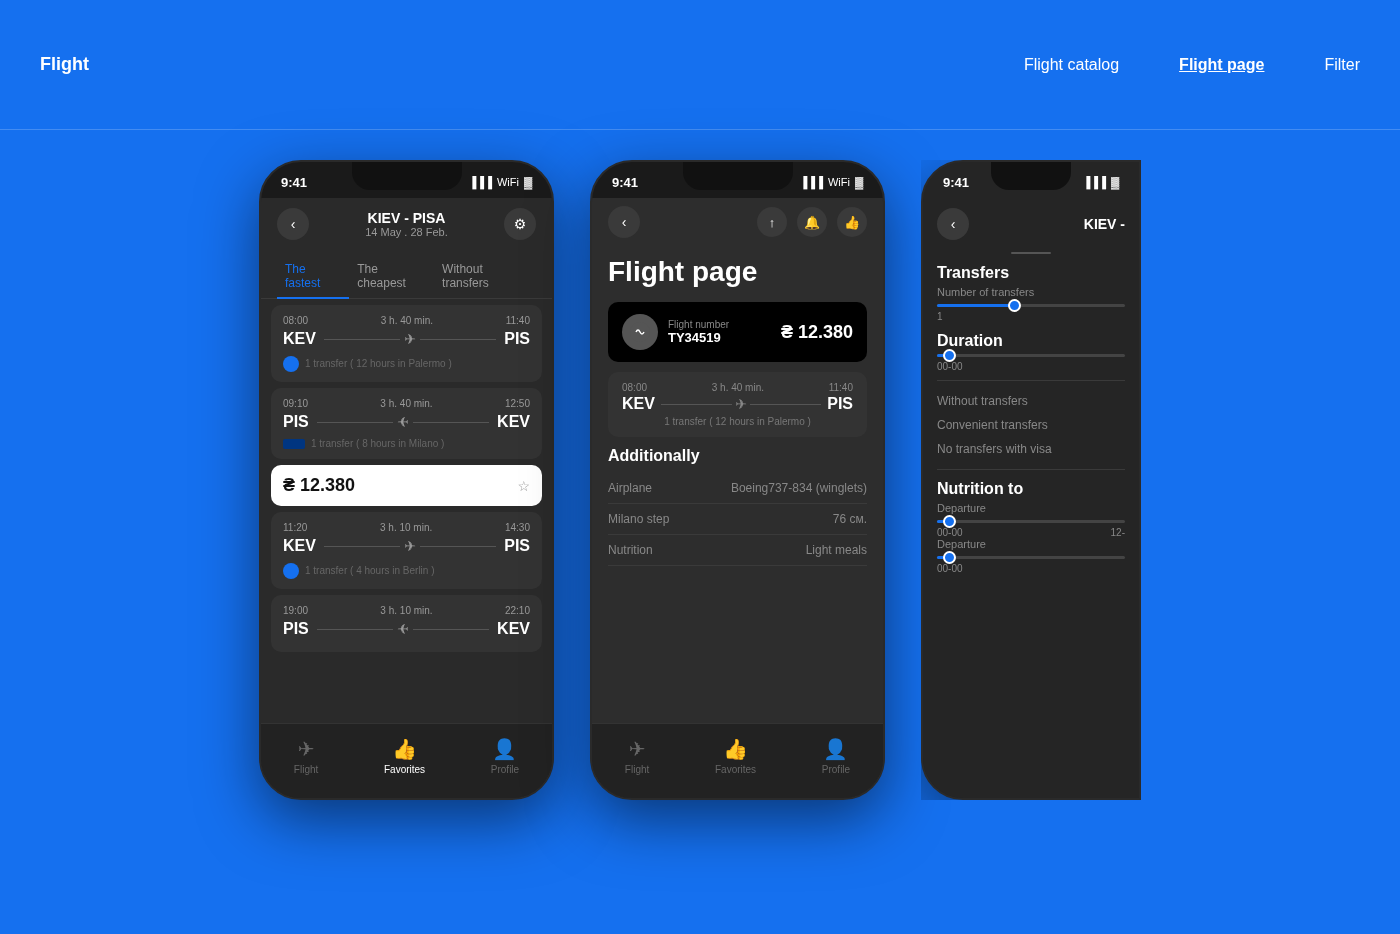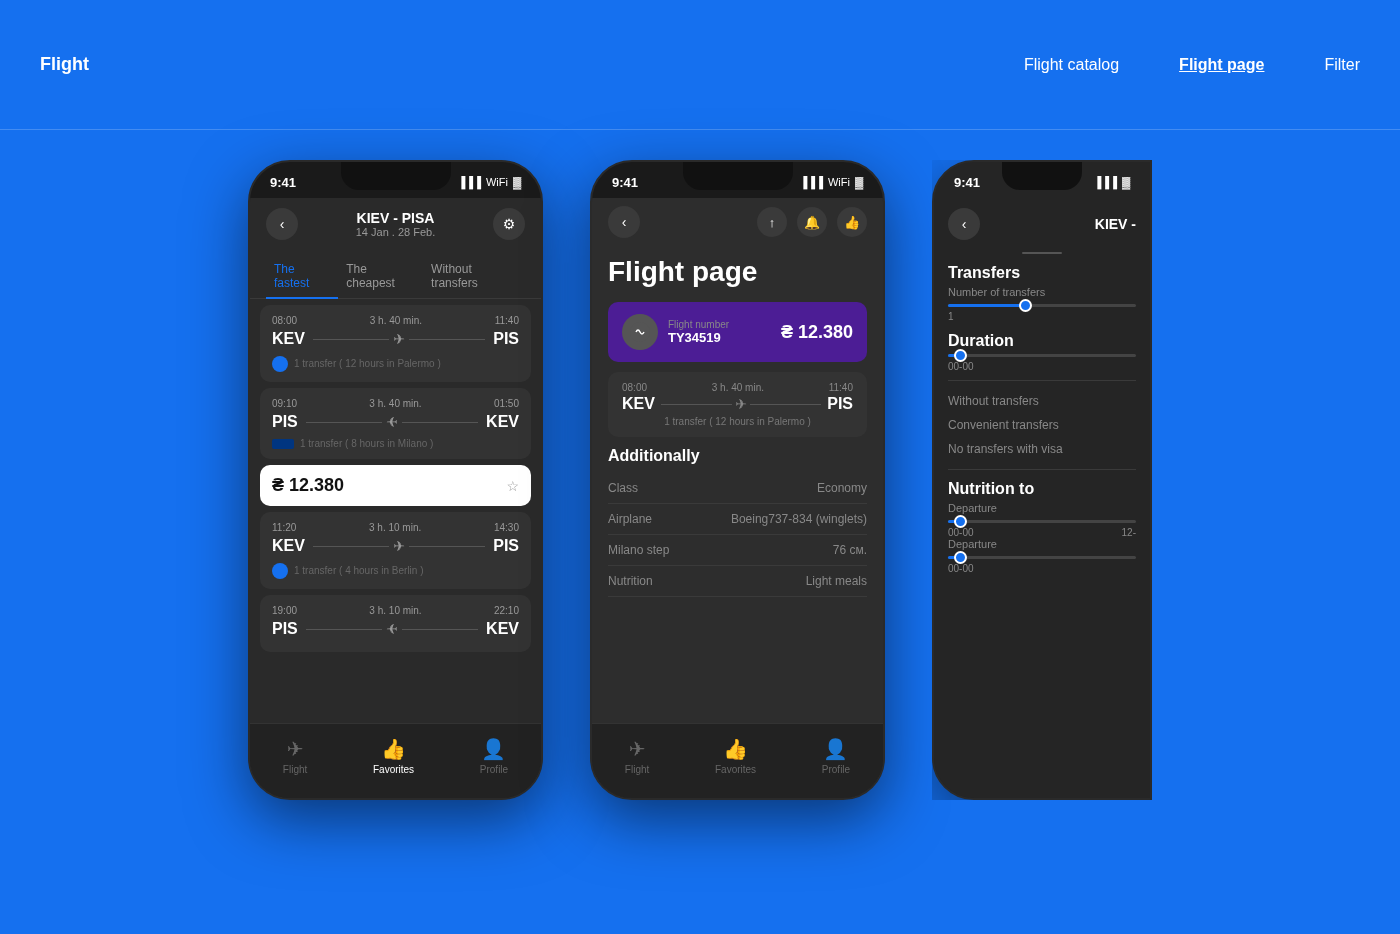--- a/index.html
+++ b/index.html
@@ -42,21 +42,21 @@
       font-weight: 700;
       text-decoration: underline;
     }
 
     
     .phones-container {
       display: flex;
       align-items: flex-start;
       justify-content: center;
       padding-top: 30px;
-      gap: 47px;
+      gap: 36px;
       position: relative;
     }
 
     
     .phone {
       width: 295px;
       height: 640px;
       background: #1a1a1a;
       border-radius: 42px;
       overflow: hidden;
@@ -340,21 +340,21 @@
       cursor: pointer;
     }
     .page-title {
       color: white;
       font-size: 28px;
       font-weight: 800;
       margin-bottom: 14px;
     }
 
     .airline-card {
-      background: #4c1d95;
+      background: #000000;
       border-radius: 10px;
       padding: 12px 14px;
       display: flex;
       align-items: center;
       justify-content: space-between;
       margin-bottom: 10px;
     }
     .airline-info {
       display: flex;
       align-items: center;
@@ -578,21 +578,21 @@
         <span>▓</span>
       </div>
     </div>
 
     <div class="phone-content">
 
       <div class="phone1-header">
         <div class="back-btn">‹</div>
         <div class="phone1-title">
           <div class="route">KIEV - PISA</div>
-          <div class="dates">14 Jan . 28 Feb.</div>
+          <div class="dates">14 May . 28 Feb.</div>
         </div>
         <div class="filter-btn">⚙</div>
       </div>
 
       <div class="tabs">
         <div class="tab active">The fastest</div>
         <div class="tab">The cheapest</div>
         <div class="tab">Without transfers</div>
       </div>
 
@@ -616,21 +616,21 @@
           <div style="display:flex; align-items:center; gap:6px;">
             <div class="airline-icon"></div>
             <span class="transfer-info">1 transfer ( 12 hours in Palermo )</span>
           </div>
         </div>
 
         <div class="flight-card">
           <div class="flight-row">
             <span class="time">09:10</span>
             <span class="duration">3 h. 40 min.</span>
-            <span class="time">01:50</span>
+            <span class="time">12:50</span>
           </div>
           <div class="flight-row">
             <span class="airport">PIS</span>
             <div class="flight-line">
               <div class="flight-line-inner"></div>
               <span class="plane-icon" style="transform:scaleX(-1); display:inline-block;">✈</span>
               <div class="flight-line-inner"></div>
             </div>
             <span class="airport">KEV</span>
           </div>
@@ -760,24 +760,20 @@
               <div class="seg-line-bar"></div>
             </div>
             <span class="seg-airport">PIS</span>
           </div>
           <div class="seg-transfer">1 transfer ( 12 hours in Palermo )</div>
         </div>
 
         <div class="additionally-section">
           <div class="additionally-title">Additionally</div>
           <div class="detail-row">
-            <span class="detail-label">Class</span>
-            <span class="detail-value">Economy</span>
-          </div>
-          <div class="detail-row">
             <span class="detail-label">Airplane</span>
             <span class="detail-value">Boeing737-834 (winglets)</span>
           </div>
           <div class="detail-row">
             <span class="detail-label">Milano step</span>
             <span class="detail-value">76 см.</span>
           </div>
           <div class="detail-row">
             <span class="detail-label">Nutrition</span>
             <span class="detail-value">Light meals</span>

